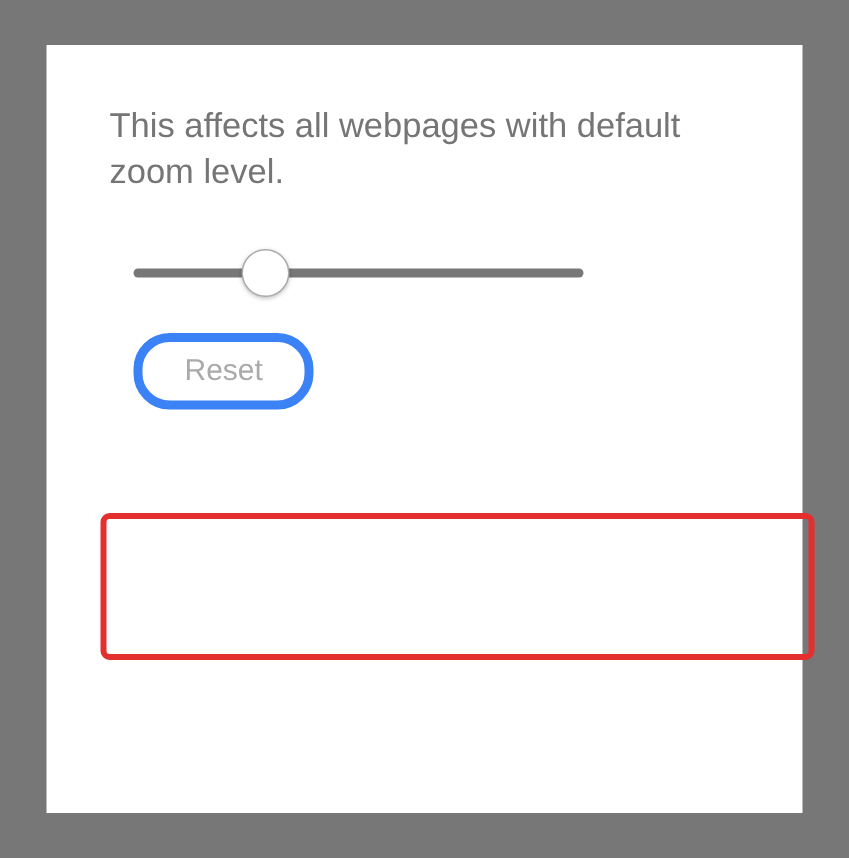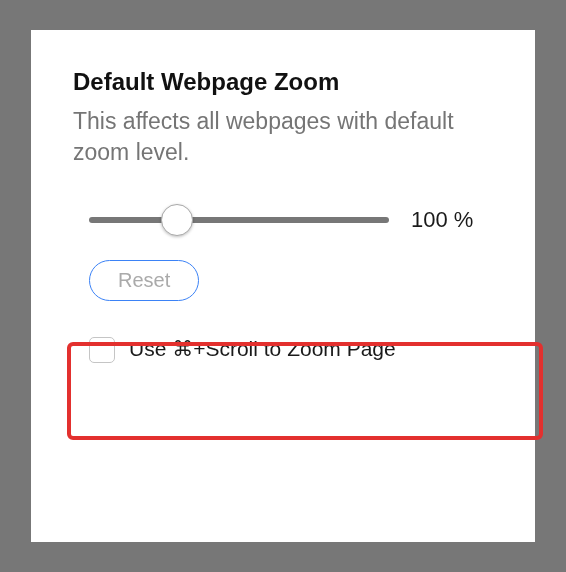--- a/index.html
+++ b/index.html
@@ -71,21 +71,21 @@
       font-size: 22px;
       color: #1a1a1a;
     }
     .reset-btn {
       margin-left: 16px;
       display: inline-block;
       padding: 8px 28px;
       font-size: 20px;
       color: #aaa;
       background: #fff;
-      border: 1px solid #3b82f6;
+      border: 6px solid #3b82f6;
       border-radius: 24px;
       margin-bottom: 34px;
       cursor: pointer;
     }
     .checkbox-row {
       display: flex;
       align-items: flex-start;
       margin-left: 16px;
       margin-bottom: 14px;
       position: relative;
@@ -133,36 +133,28 @@
       top: 312px;
       width: 476px;
       height: 98px;
     }
   </style>
 </head>
 <body>
 
 <div class="panel">
 
-  <div class="title">Default Webpage Zoom</div>
   <div class="subtitle">This affects all webpages with default zoom level.</div>
 
   <div class="slider-row">
     <div class="slider">
       <div class="slider-track"></div>
       <div class="slider-thumb"></div>
     </div>
-    <div class="slider-value">100 %</div>
   </div>
 
   <div class="reset-btn">Reset</div>
 
-  <div class="checkbox-row">
-    <div class="checkbox"></div>
-    <div class="checkbox-content">
-      <div class="checkbox-label">Use ⌘+Scroll to Zoom Page</div>
-    </div>
-  </div>
 
 
   <div class="highlight-box"></div>
 
 </div>
 
 </body></html>

